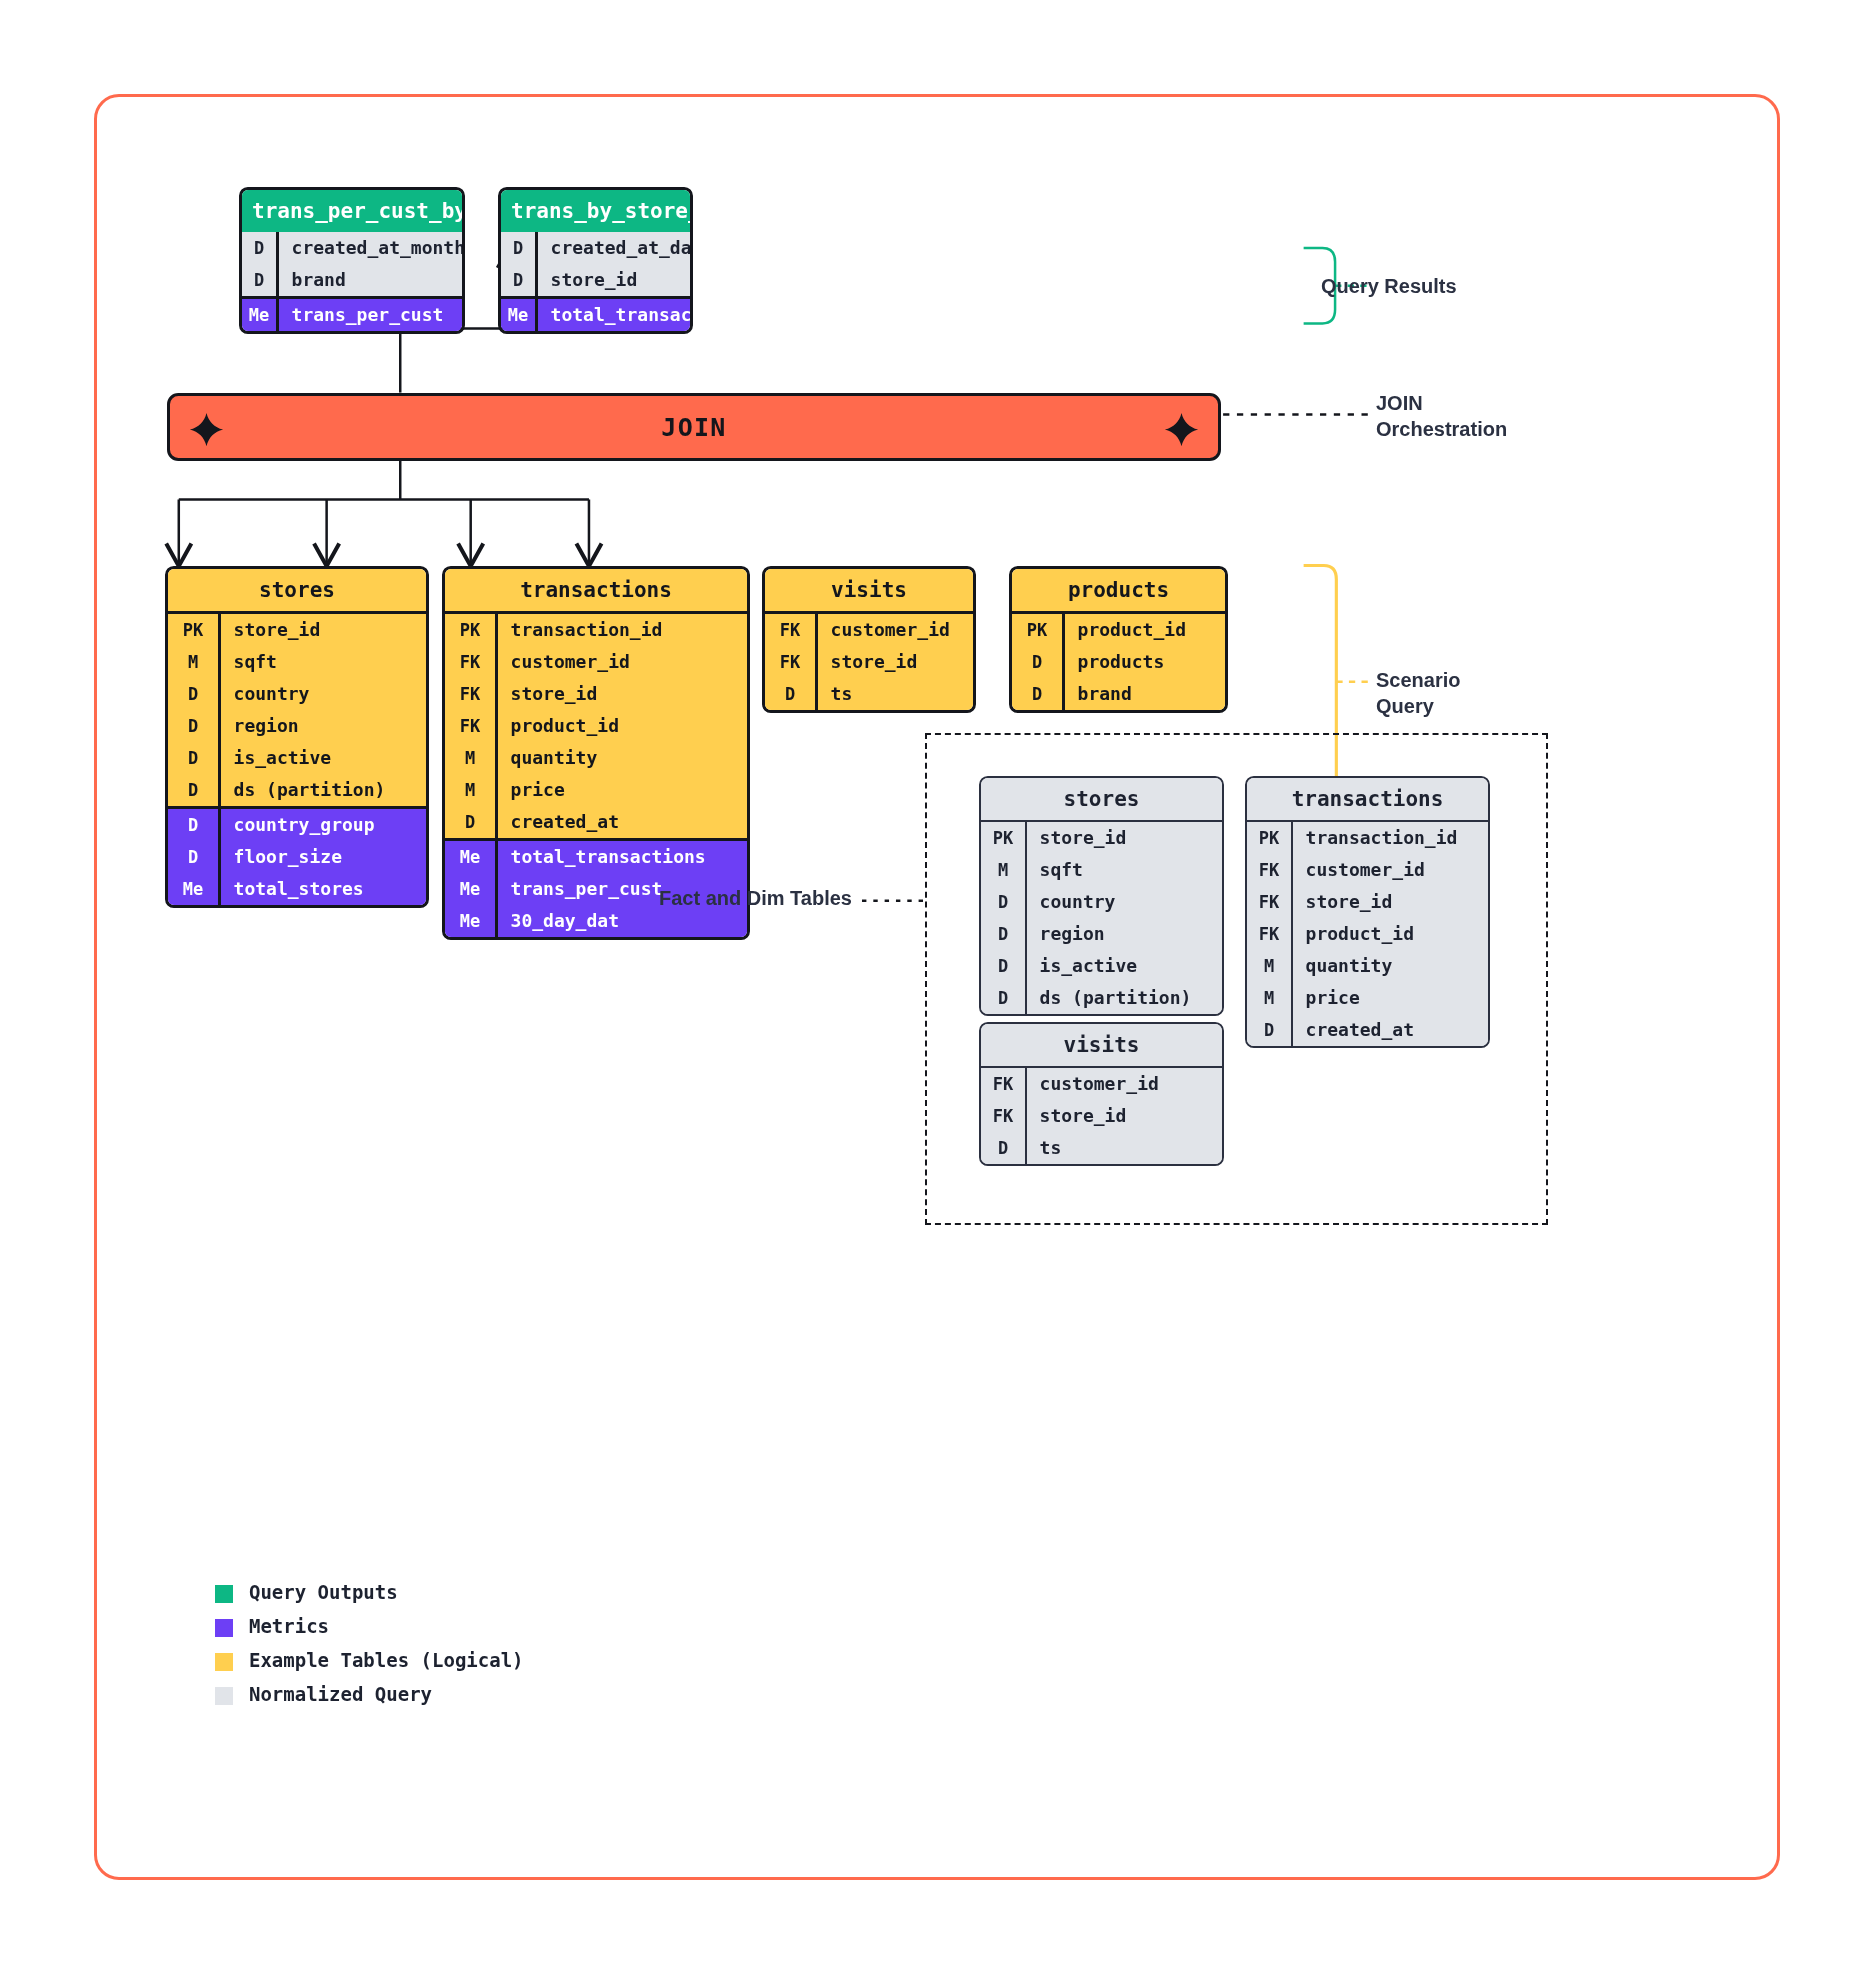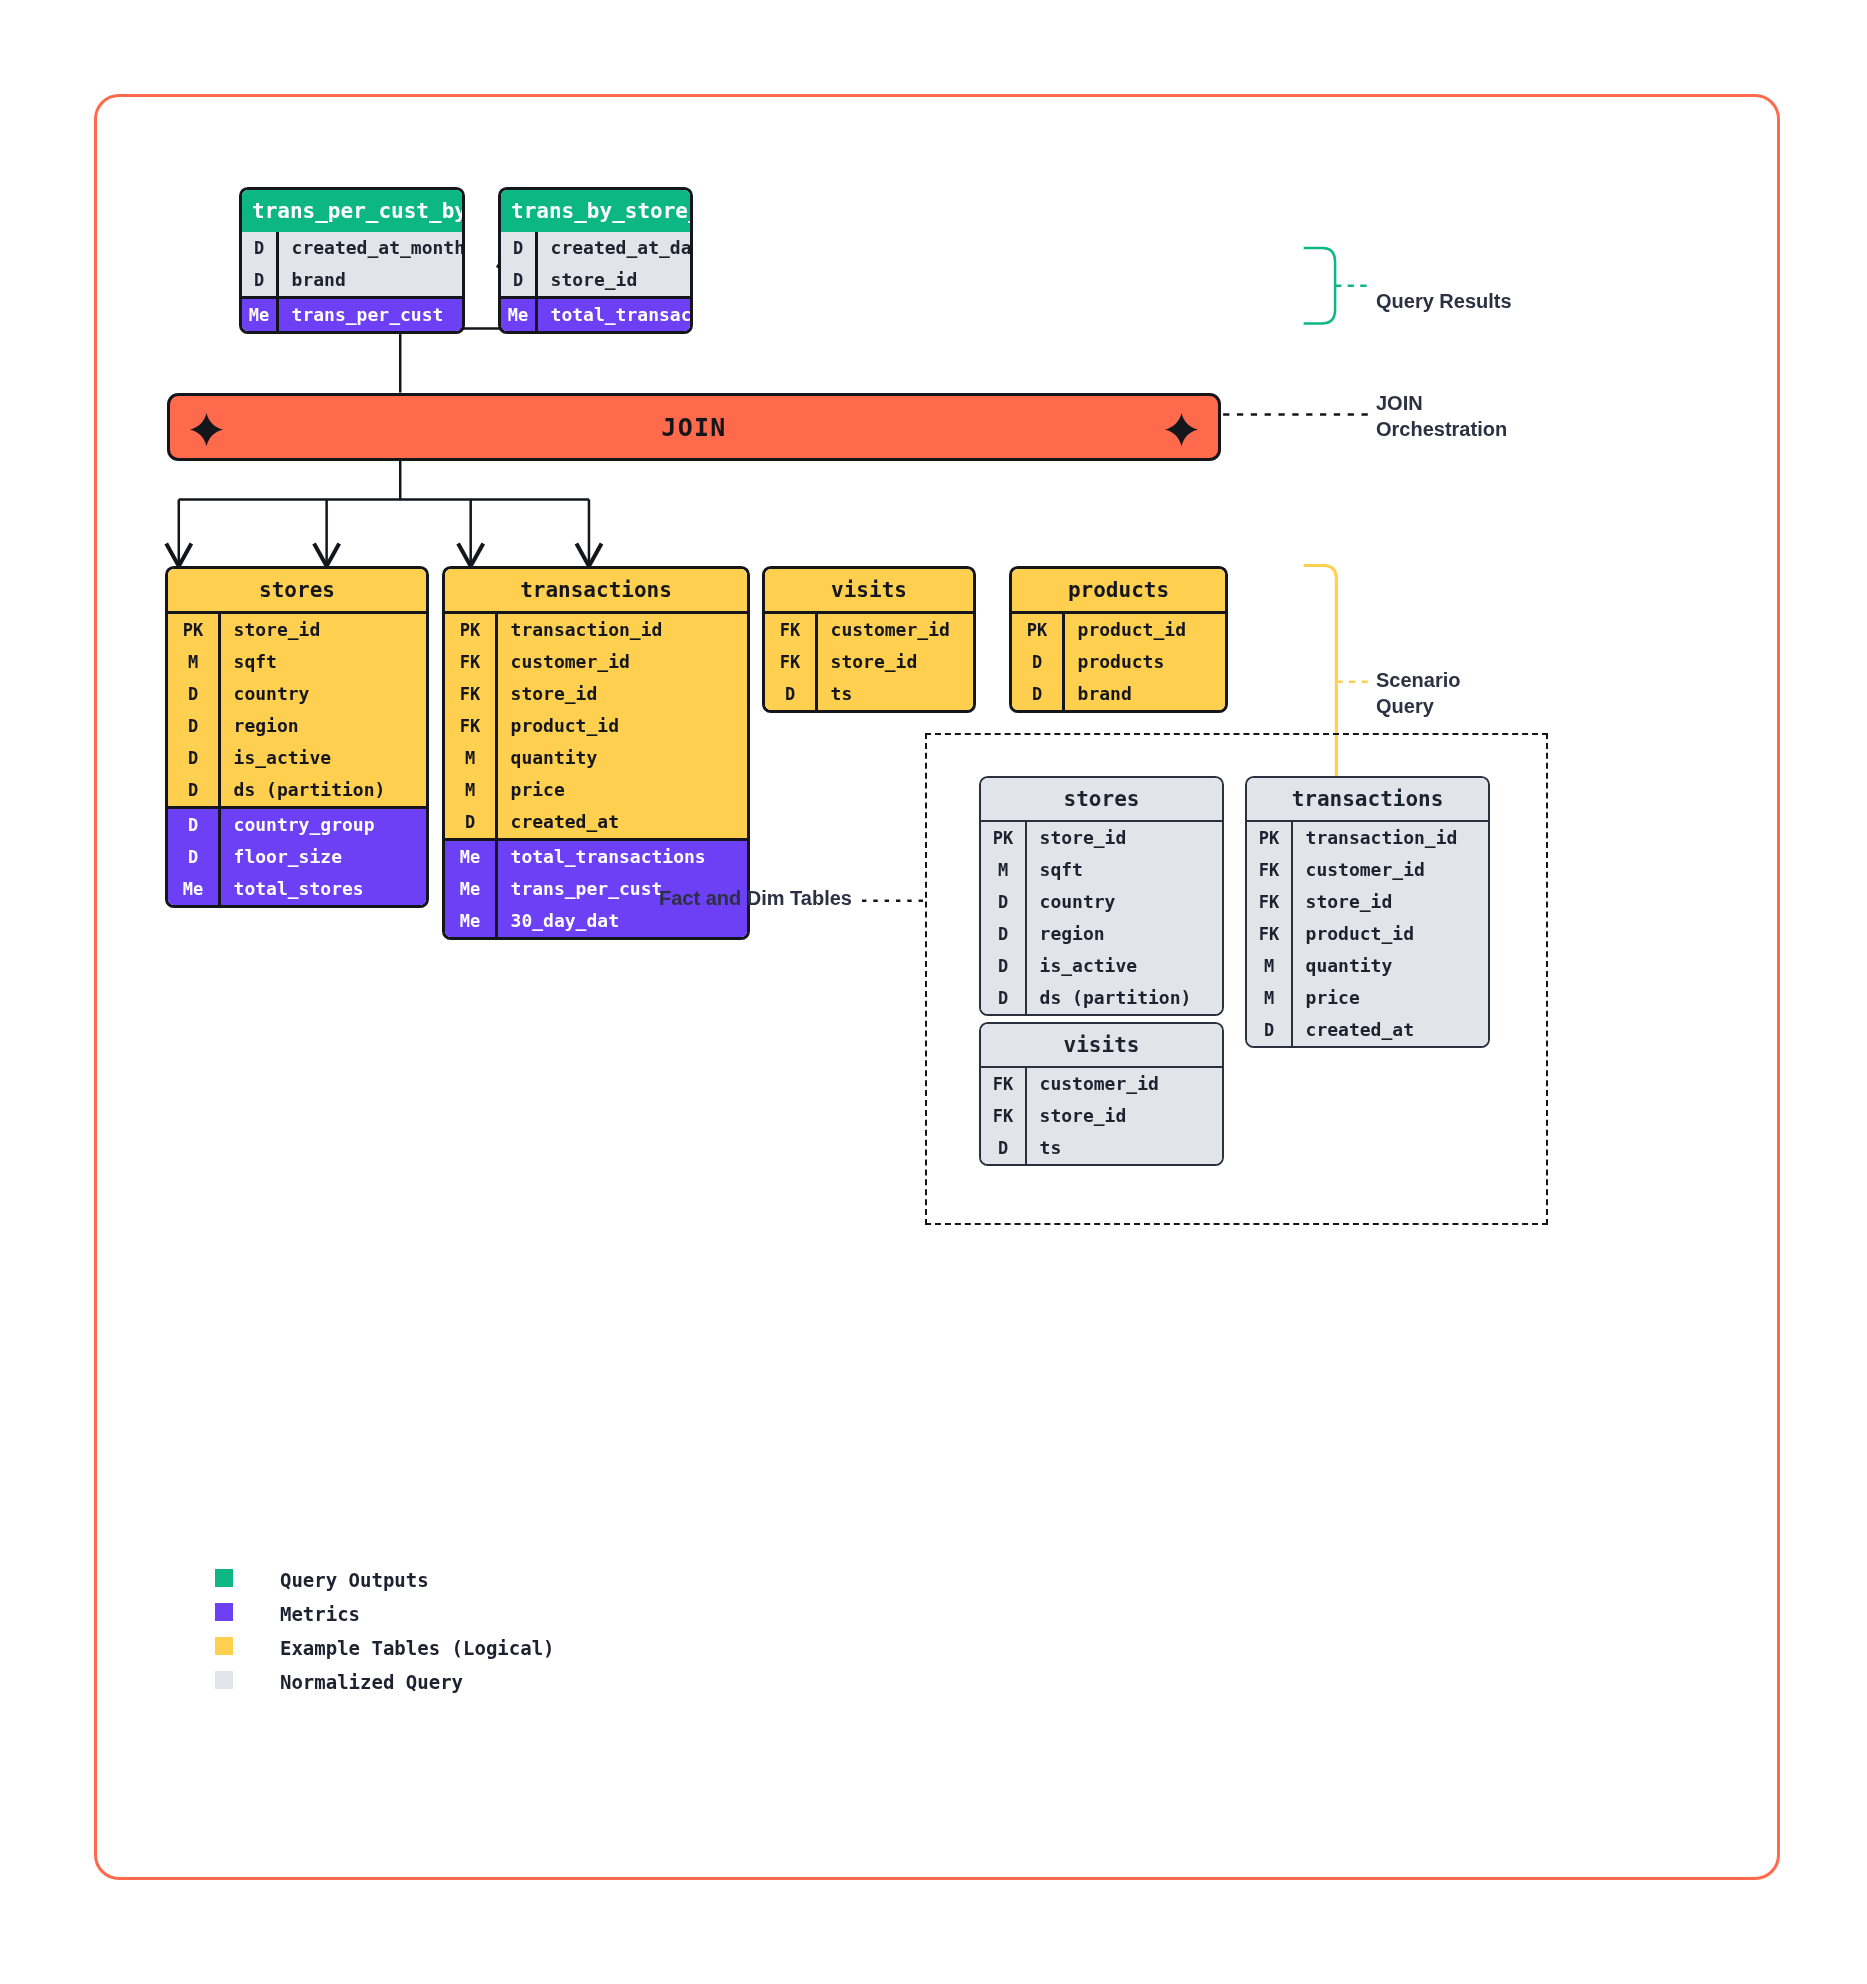--- a/index.html
+++ b/index.html
@@ -113,21 +113,21 @@
 
   
   .dashbox {
     position: absolute;
     border: 2.5px dashed #14161c;
     background: transparent;
   }
 
   
   .legend { position:absolute; }
-  .legend-row { display:flex; align-items:flex-start; height: 34px; gap: 31px; }
+  .legend-row { display:flex; align-items:flex-end; height: 34px; }
   .swatch { width: 17.6px; height: 17.6px; flex:0 0 auto; margin-right: 16.4px; }
   .legend-label {
     font-family: "DejaVu Sans Mono", monospace;
     font-size: 19px; font-weight: 700; color:#1d2230;
     white-space: nowrap;
   }
 </style>
 </head>
 <body>
 
@@ -208,21 +208,21 @@
         </div>
         <div class="seg purple-seg seg-split">
           <div class="row">
             <div class="kcol" style="width:34px;text-align:center">Me</div>
             <div class="ncol vrule">total_transactions</div>
           </div>
         </div>
       </div>
     </div>
 
-    <div class="annot" style="left:1279px; top:177px;margin-top:15px;">
+    <div class="annot" style="left:1224px; top:177px;">
       <span>Query Results</span>
     </div>
 
     <div class="join-bar" style="left:70px; top:296px; width:1054px; height:68px;">
       <svg class="spark" viewBox="0 0 40 40" style="left:19px; top:16.4px;">
         <path d="M20 1 C22.5 11 29 17.5 39 20 C29 22.5 22.5 29 20 39 C17.5 29 11 22.5 1 20 C11 17.5 17.5 11 20 1 Z" fill="#14161c"></path>
       </svg>
       <span>JOIN</span>
       <svg class="spark" viewBox="0 0 40 40" style="right:19px; top:16.4px;">
         <path d="M20 1 C22.5 11 29 17.5 39 20 C29 22.5 22.5 29 20 39 C17.5 29 11 22.5 1 20 C11 17.5 17.5 11 20 1 Z" fill="#14161c"></path>

